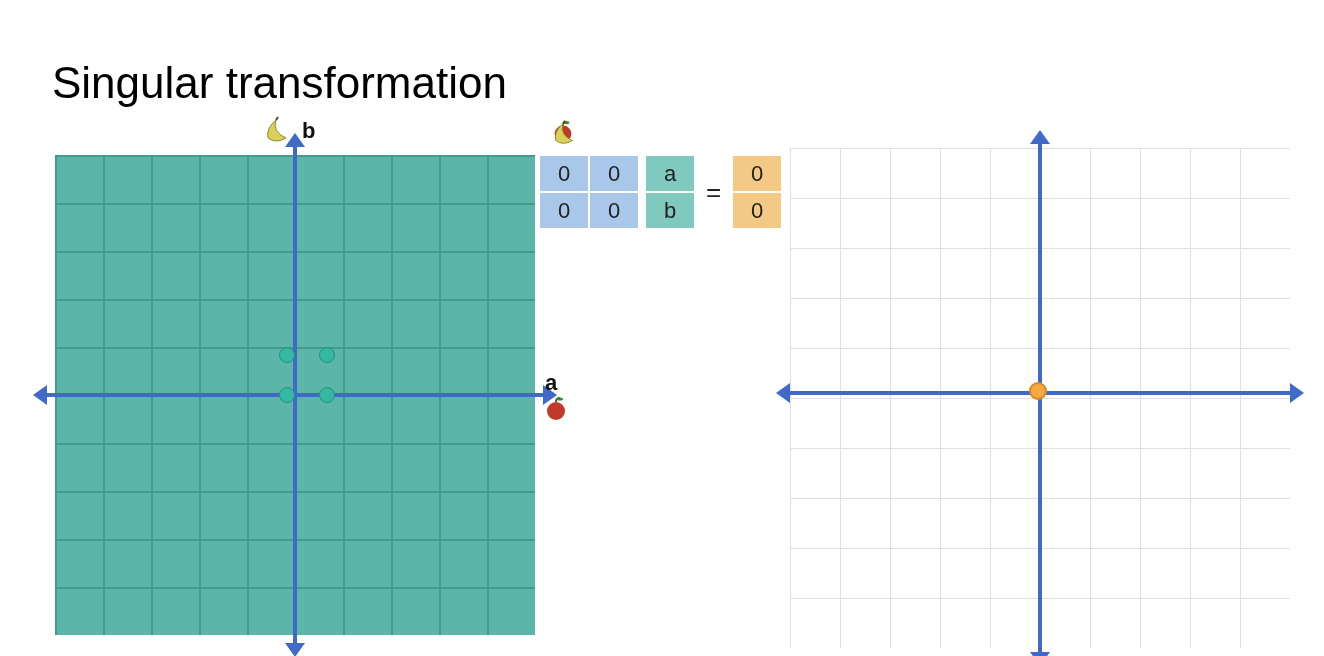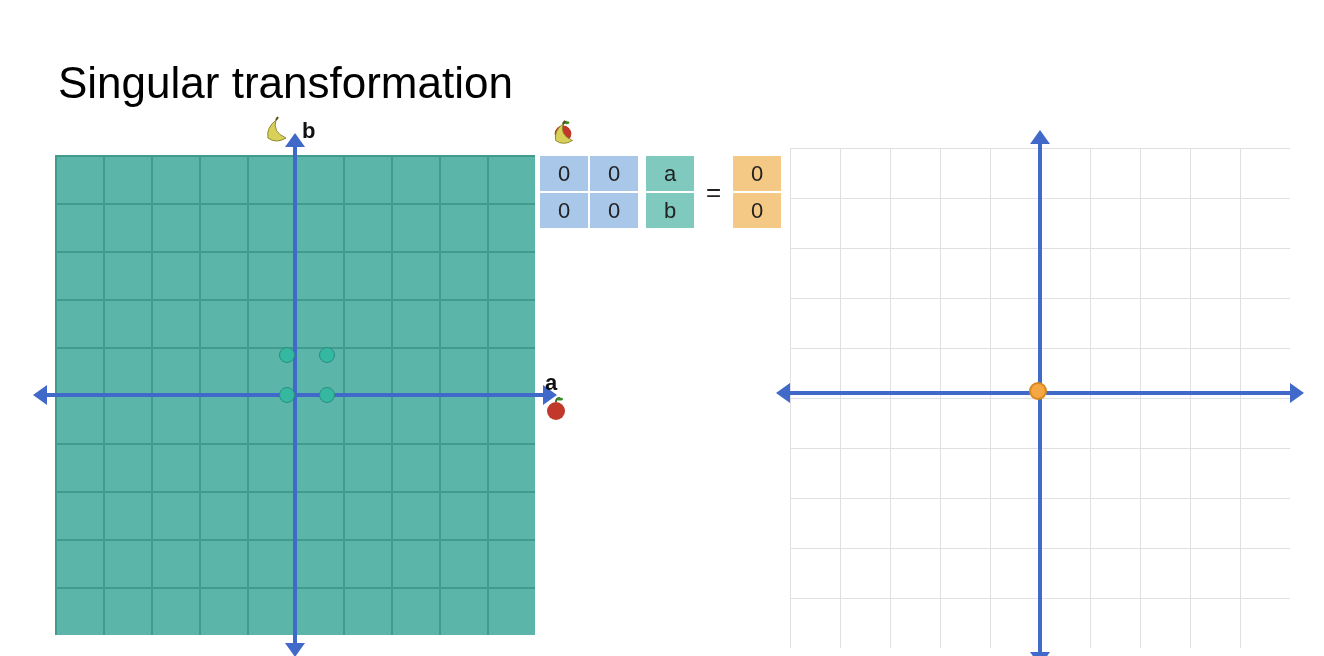--- a/index.html
+++ b/index.html
@@ -19,21 +19,21 @@
     width: 1324px;
     height: 656px;
     background: #fff;
     font-family: Arial, Helvetica, sans-serif;
     position: relative;
     overflow: hidden;
   }
   .title {
     position: absolute;
     top: 58px;
-    left: 58px;
+    left: 52px;
     font-size: 44px;
     font-weight: 400;
     color: #000;
   }
   
   .left-grid {
     position: absolute;
     top: 155px;
     left: 55px;
     width: 480px;

